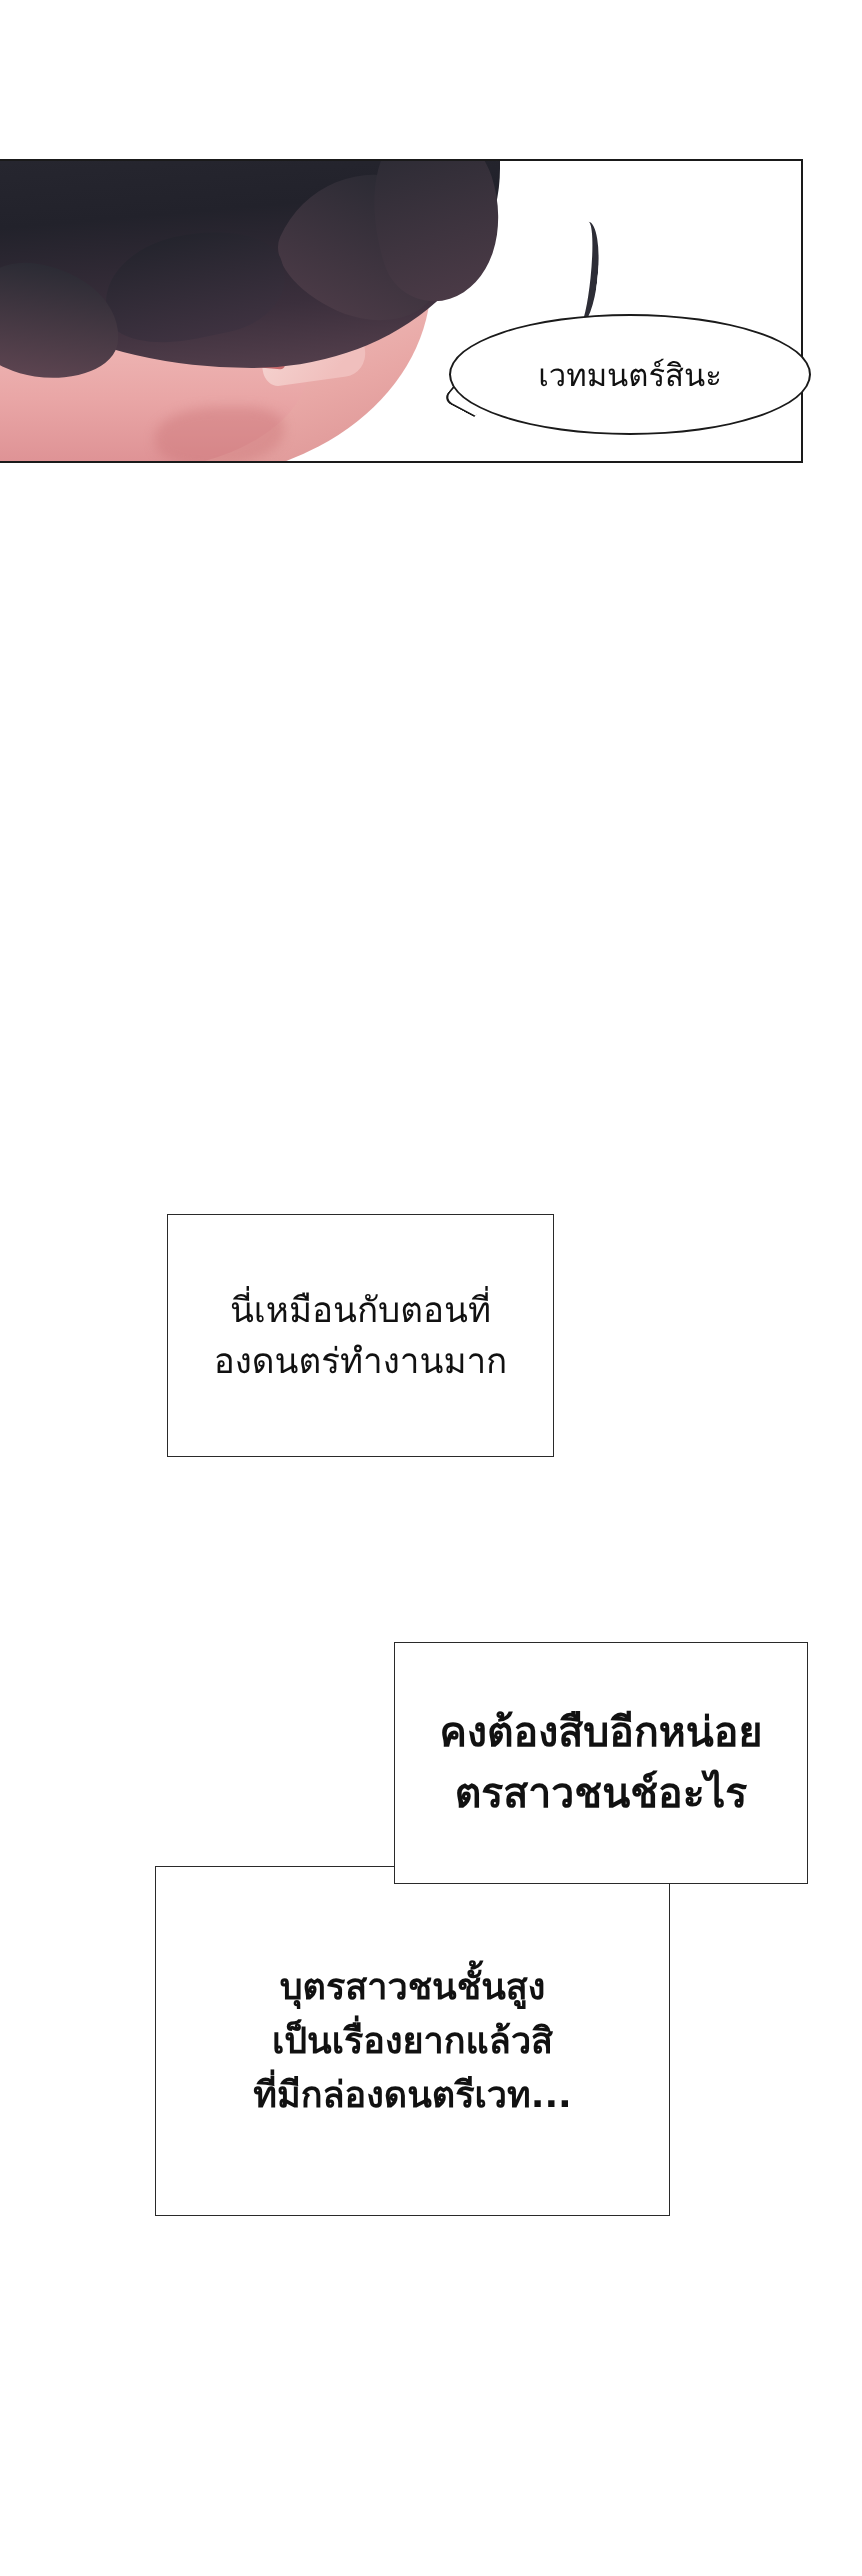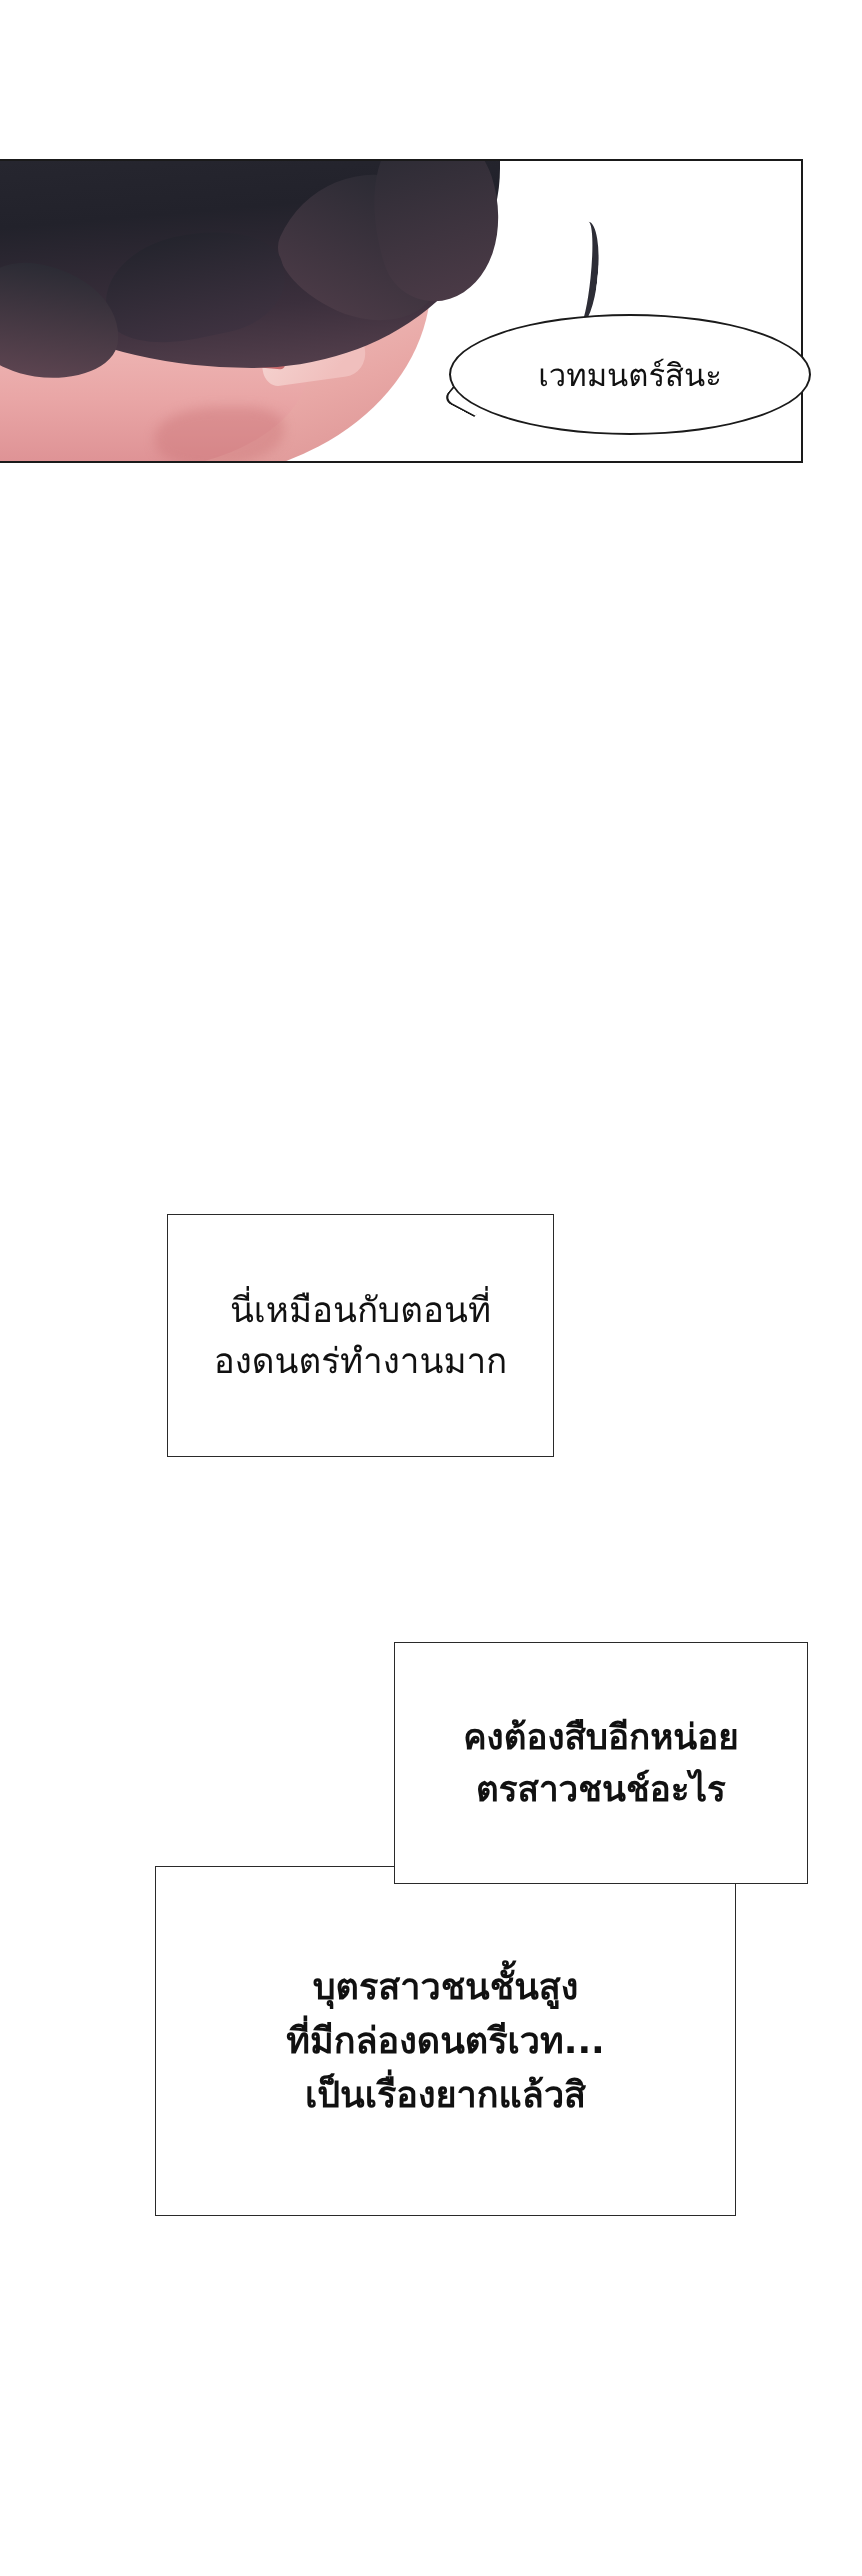--- a/index.html
+++ b/index.html
@@ -224,34 +224,34 @@
     background: #ffffff;
     border: 1.7px solid #2a2a2a;
     box-sizing: border-box;
     display: flex;
     flex-direction: column;
     align-items: center;
     justify-content: center;
     z-index: 3;
   }
   .box-upper .line {
-    font-size: 35px;
+    font-size: 41px;
     font-weight: bold;
     color: #111111;
     line-height: 1.5;
     white-space: nowrap;
     text-align: right;
   }
 
   
   .box-lower {
     position: absolute;
     left: 155px;
     top: 1858px;
-    width: 581px;
+    width: 515px;
     height: 350px;
     background: #ffffff;
     border: 1.7px solid #2a2a2a;
     box-sizing: border-box;
     display: flex;
     flex-direction: column;
     align-items: center;
     justify-content: center;
     z-index: 2;
   }
@@ -295,18 +295,18 @@
     <span class="line">องดนตร่ทำงานมาก</span>
   </div>
 
   <div class="box-upper">
     <span class="line">คงต้องสืบอีกหน่อย</span>
     <span class="line">ตรสาวชนช์อะไร</span>
   </div>
 
   <div class="box-lower">
     <span class="line">บุตรสาวชนชั้นสูง</span>
+    <span class="line">เป็นเรื่องยากแล้วสิ</span>
     <span class="line">ที่มีกล่องดนตรีเวท...</span>
-    <span class="line">เป็นเรื่องยากแล้วสิ</span>
   </div>
 
 </div>
 
 
 </body></html>

